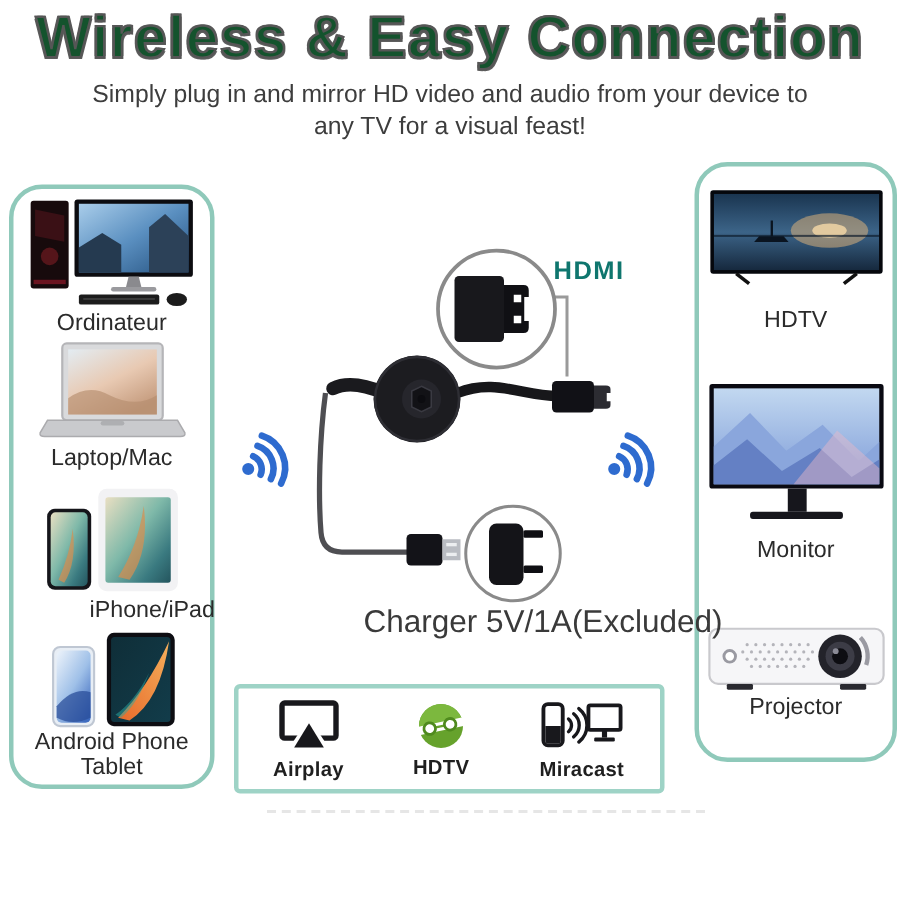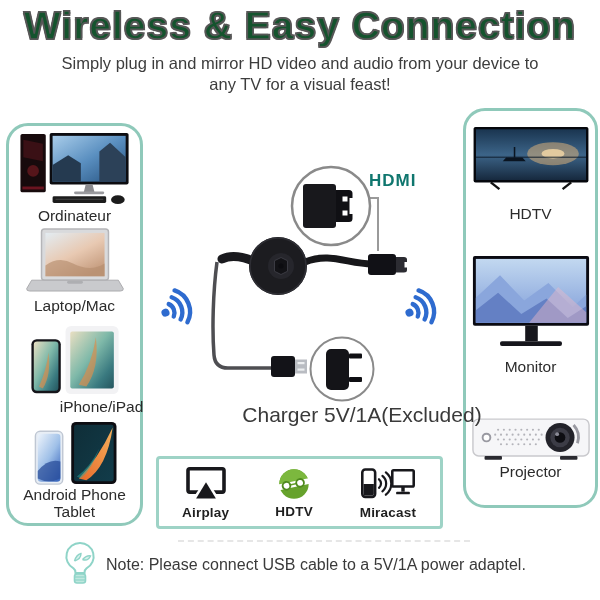--- a/index.html
+++ b/index.html
@@ -347,25 +347,14 @@
         <rect x="37" y="5" width="25" height="19" rx="1.5" fill="none" stroke="#18181c" stroke-width="3"></rect>
         <rect x="47.5" y="24" width="4" height="6" fill="#18181c"></rect>
         <rect x="41.5" y="30" width="16" height="3" rx="1" fill="#18181c"></rect>
       </svg>
       <div class="proto-label">Miracast</div>
     </div>
   </div>
 
   <div class="dash-line"></div>
 
-  <div class="note">
-    <svg width="40" height="52" viewBox="0 0 40 52">
-      <path d="M20 3 a 13.5 13.5 0 0 1 6.5 25.4 c -1.5 1 -2 2.6 -2 4.6 h -9 c 0 -2 -.5 -3.6 -2 -4.6 A 13.5 13.5 0 0 1 20 3 z" fill="none" stroke="#8fd4c8" stroke-width="2"></path>
-      <path d="M14.5 21 q 2 -6.5 6.5 -7.5 q 0 5.5 -6.5 7.5" fill="#d8f1ec" stroke="#8fd4c8" stroke-width="1.4"></path>
-      <path d="M22.5 19.5 q 4.5 -4.5 8 -3.5 q -2.5 5.5 -8 3.5" fill="#d8f1ec" stroke="#8fd4c8" stroke-width="1.4"></path>
-      <rect x="14.5" y="34" width="11" height="9" rx="2.5" fill="#bfe8df" stroke="#8fd4c8" stroke-width="1.6"></rect>
-      <line x1="14.5" y1="37" x2="25.5" y2="37" stroke="#8fd4c8" stroke-width="1.2"></line>
-      <line x1="14.5" y1="40" x2="25.5" y2="40" stroke="#8fd4c8" stroke-width="1.2"></line>
-    </svg>
-    <div class="note-text">Note: Please connect USB cable to a 5V/1A power adaptel.</div>
-  </div>
 
 </div>
 
 </body></html>

